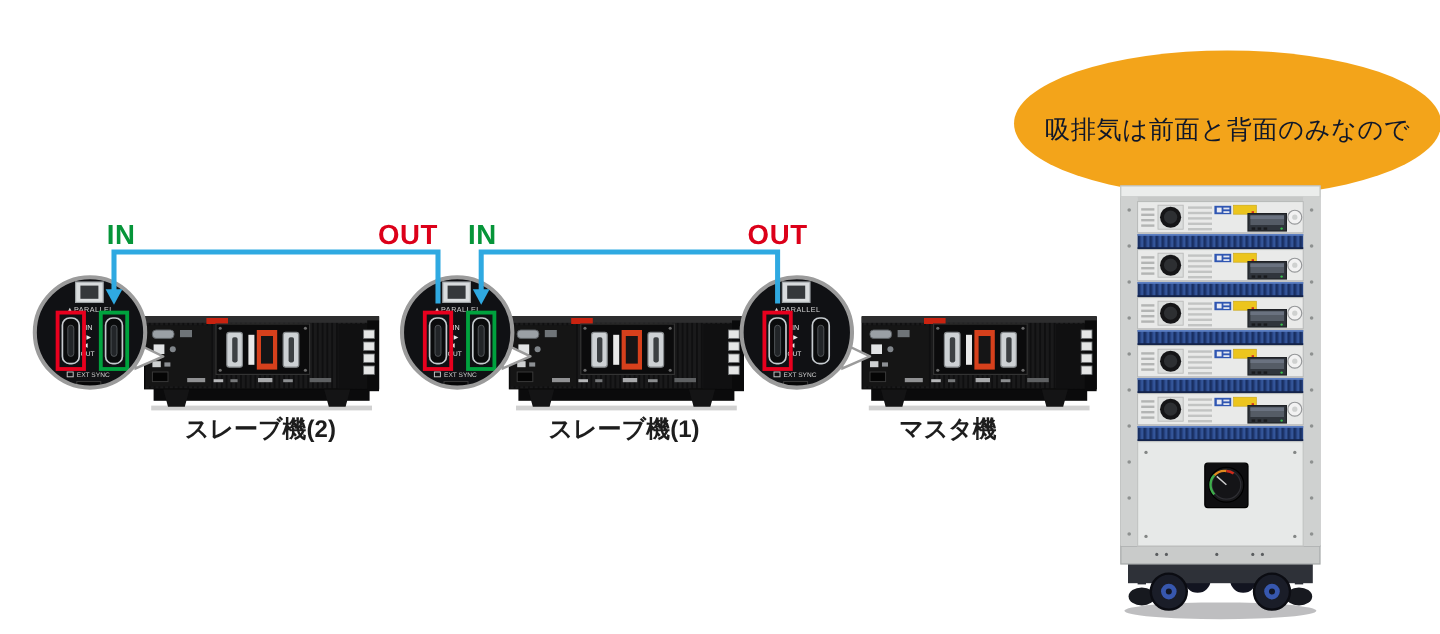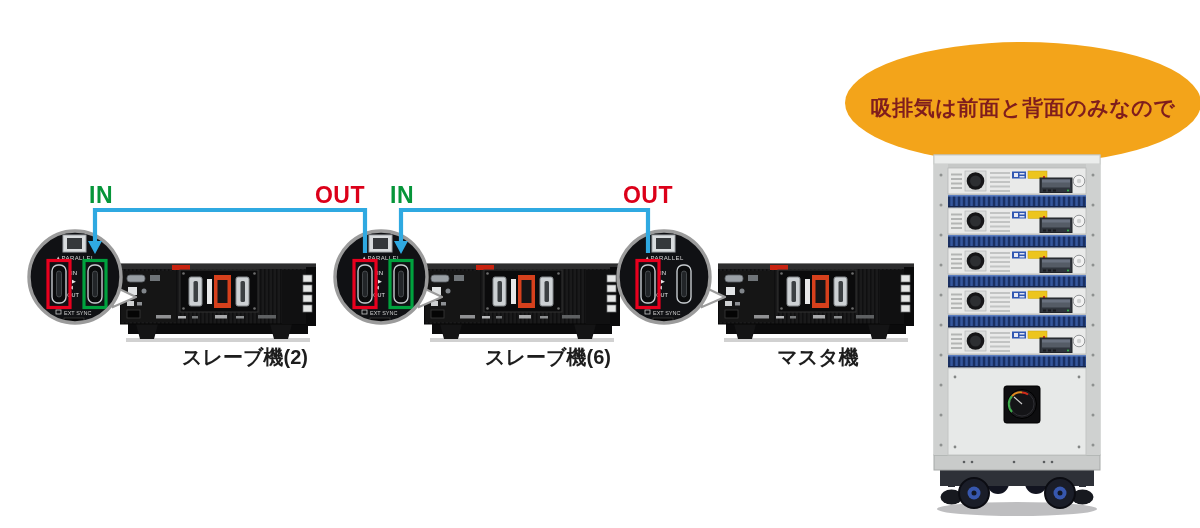--- a/index.html
+++ b/index.html
@@ -11,29 +11,29 @@
   body{font-family:"Liberation Sans","DejaVu Sans",sans-serif;background:#fff;}
   .canvas{position:relative;width:1200px;height:528px;background:#fff;overflow:hidden;}
   .hidden-defs{position:absolute;width:0;height:0;overflow:hidden;}
 
   .callout{
     position:absolute;left:845px;top:42px;width:356px;height:122px;
     background:var(--callout-orange);border-radius:50%;
     display:flex;flex-direction:column;align-items:center;justify-content:center;
     gap:7px;padding-top:10px;box-sizing:border-box;z-index:1;
   }
-  .callout-line{font-size:21px;font-weight:bold;color:#7f1d1d;letter-spacing:.5px;white-space:nowrap;}
+  .callout-line{font-size:21px;font-weight:normal;color:#0f172a;letter-spacing:.5px;white-space:nowrap;}
 
   .rack{position:absolute;left:926px;top:153px;z-index:2;}
 
   .rear-unit{position:absolute;top:262px;z-index:3;}
   .inset{position:absolute;top:227px;z-index:4;}
   .device-label{
     position:absolute;top:344px;transform:translateX(-50%);
-    font-size:20px;font-weight:bold;color:var(--label-dark);white-space:nowrap;z-index:3;margin-left:28px;
+    font-size:20px;font-weight:bold;color:var(--label-dark);white-space:nowrap;z-index:3;
   }
 
   .cables{position:absolute;left:0;top:0;z-index:6;pointer-events:none;}
   .cable{stroke:var(--cable-blue);stroke-width:4.2;fill:none;}
   .cable-arrow{fill:var(--cable-blue);}
 
   .flow-label{
     position:absolute;top:182px;transform:translateX(-50%);
     font-size:23px;font-weight:bold;letter-spacing:.5px;z-index:7;white-space:nowrap;
   }
@@ -242,21 +242,21 @@
       <use href="#port-inset-g"></use>
     </svg>
   <div class="device-label" style="left:217px">スレーブ機(2)</div>
 
   <svg class="rear-unit" style="left:424px" width="196" height="82" viewBox="0 0 196 82">
       <use href="#rear-unit-g"></use>
     </svg>
   <svg class="inset" style="left:331px" width="112" height="100" viewBox="0 0 112 100">
       <use href="#port-inset-g"></use>
     </svg>
-  <div class="device-label" style="left:520px">スレーブ機(6)</div>
+  <div class="device-label" style="left:520px">スレーブ機(1)</div>
 
   <svg class="rear-unit" style="left:718px" width="196" height="82" viewBox="0 0 196 82">
       <use href="#rear-unit-g"></use>
     </svg>
   <svg class="inset" style="left:614px; --in-frame-green:transparent" width="112" height="100" viewBox="0 0 112 100">
       <use href="#port-inset-g"></use>
     </svg>
   <div class="device-label" style="left:790px">マスタ機</div>
 
   <svg class="cables" width="1200" height="528" viewBox="0 0 1200 528">

